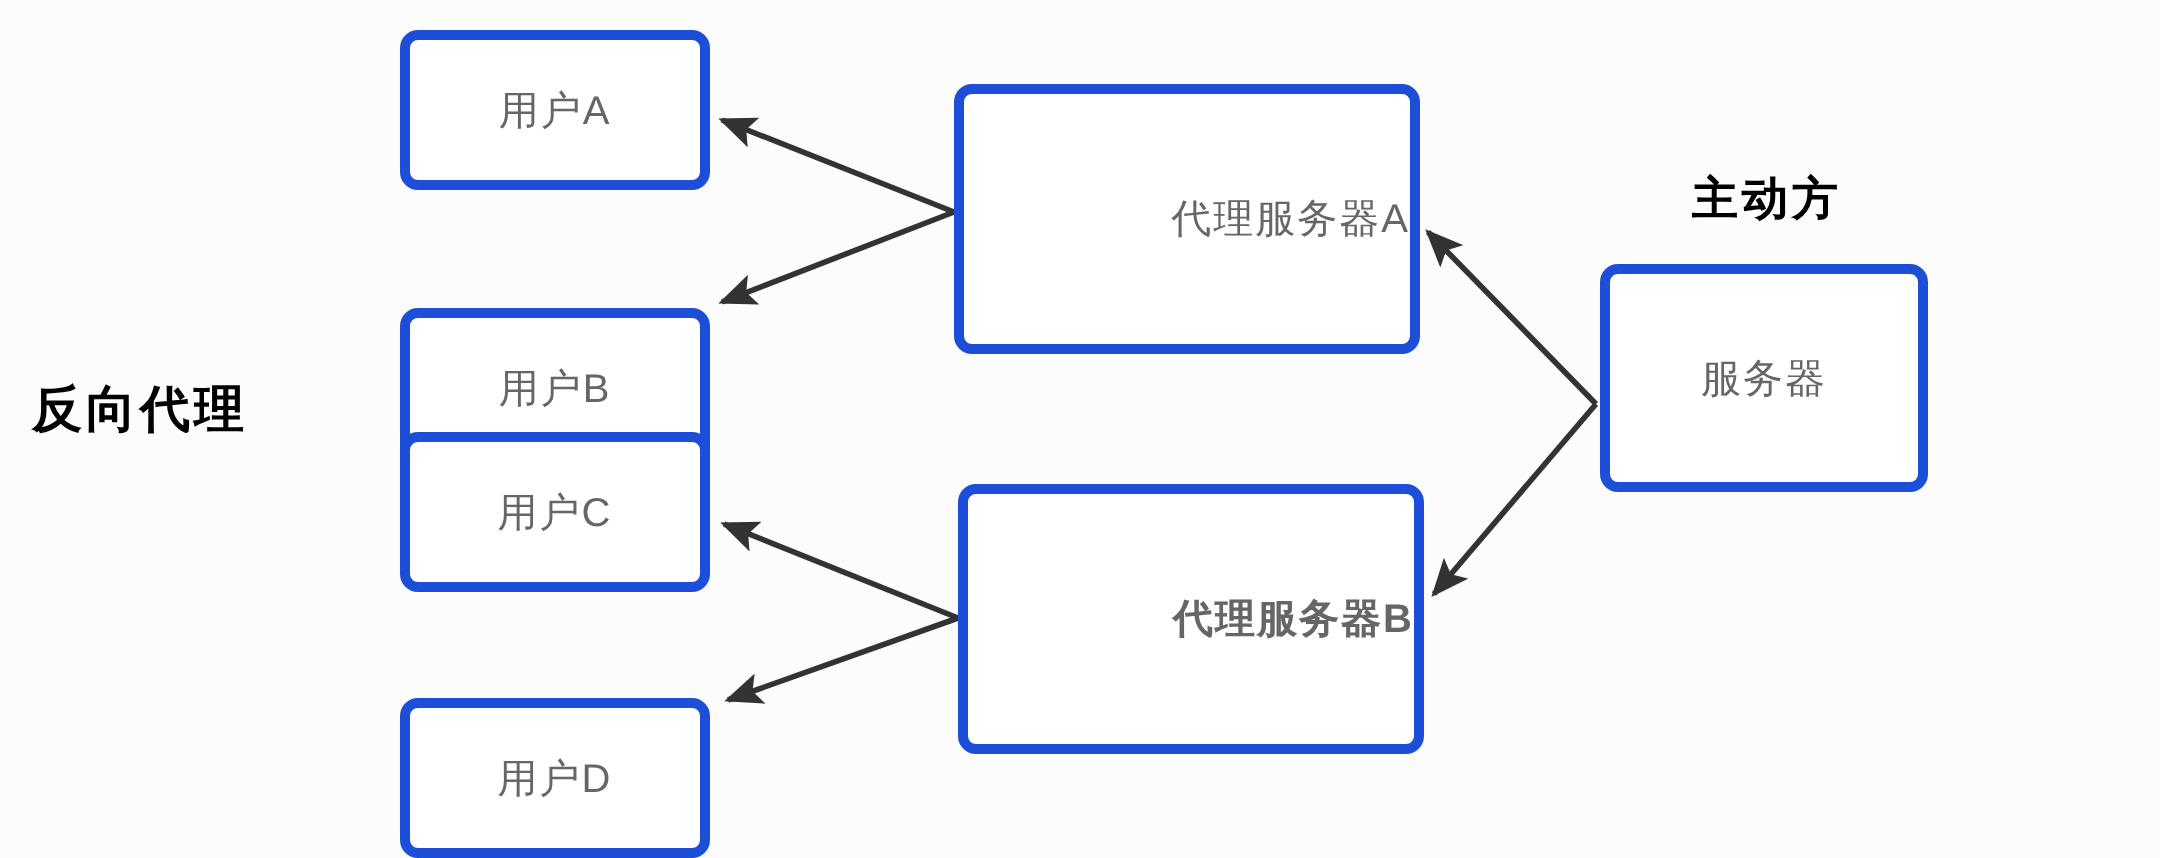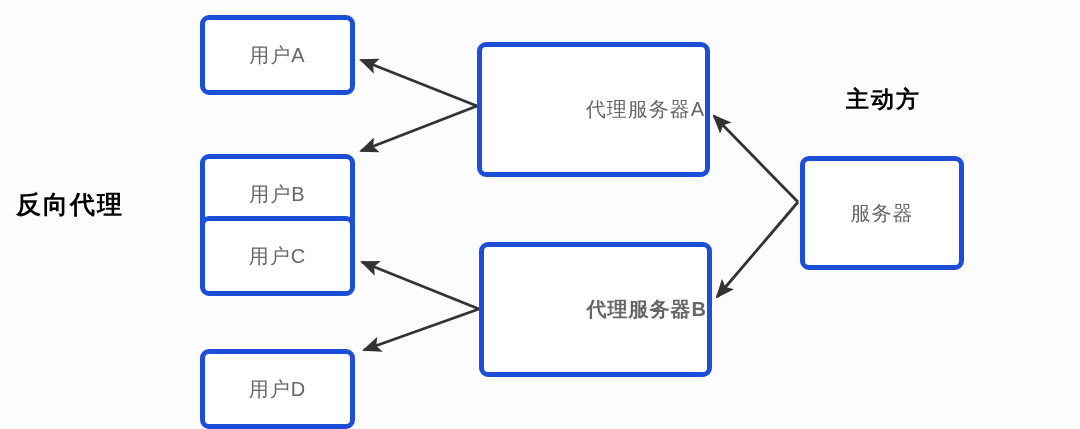--- a/index.html
+++ b/index.html
@@ -34,21 +34,21 @@
     white-space: nowrap;
   }
   .node-user  { width: 155px; height: 80px; left: 200px; }
   #node-user-a { top: 15px;  }
   #node-user-b { top: 115px; margin-top: 39px; }
   #node-user-c { top: 216px; }
   #node-user-d { top: 317px; margin-top: 32px; }
   .node-proxy { width: 233px; height: 135px; justify-content: flex-end; }
   #node-proxy-a { left: 477px; top: 42px;  }
   #node-proxy-b { left: 479px; top: 242px; font-weight: bold; }
-  #node-server  { left: 800px; top: 156px; width: 164px; height: 114px; }
+  #node-server  { left: 800px; top: 132px; width: 164px; height: 114px; }
   .label-reverse-proxy {
     position: absolute;
     left: 16px; top: 188px;
     font-size: 25px;
     font-weight: bold;
     color: #000000;
     letter-spacing: 2px;
   }
   .label-active-side {
     position: absolute;

